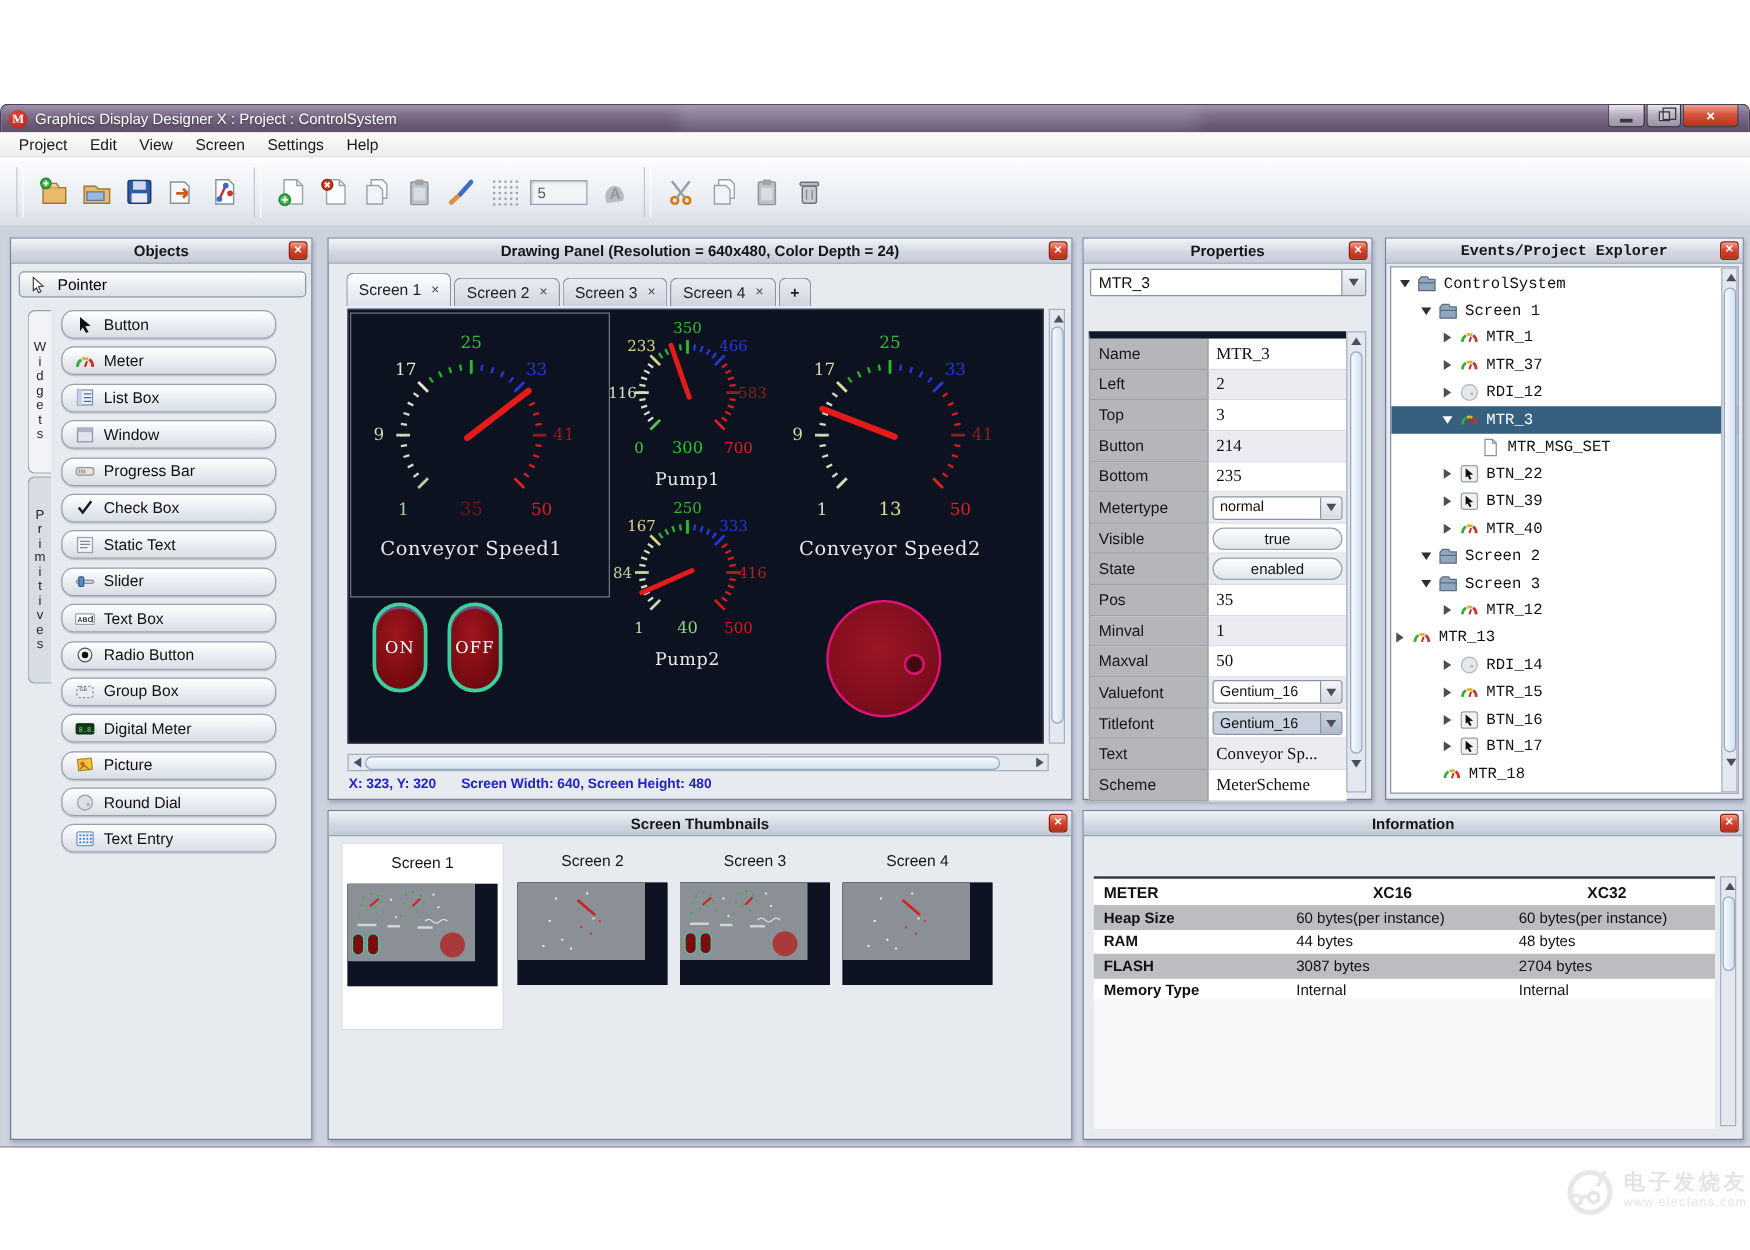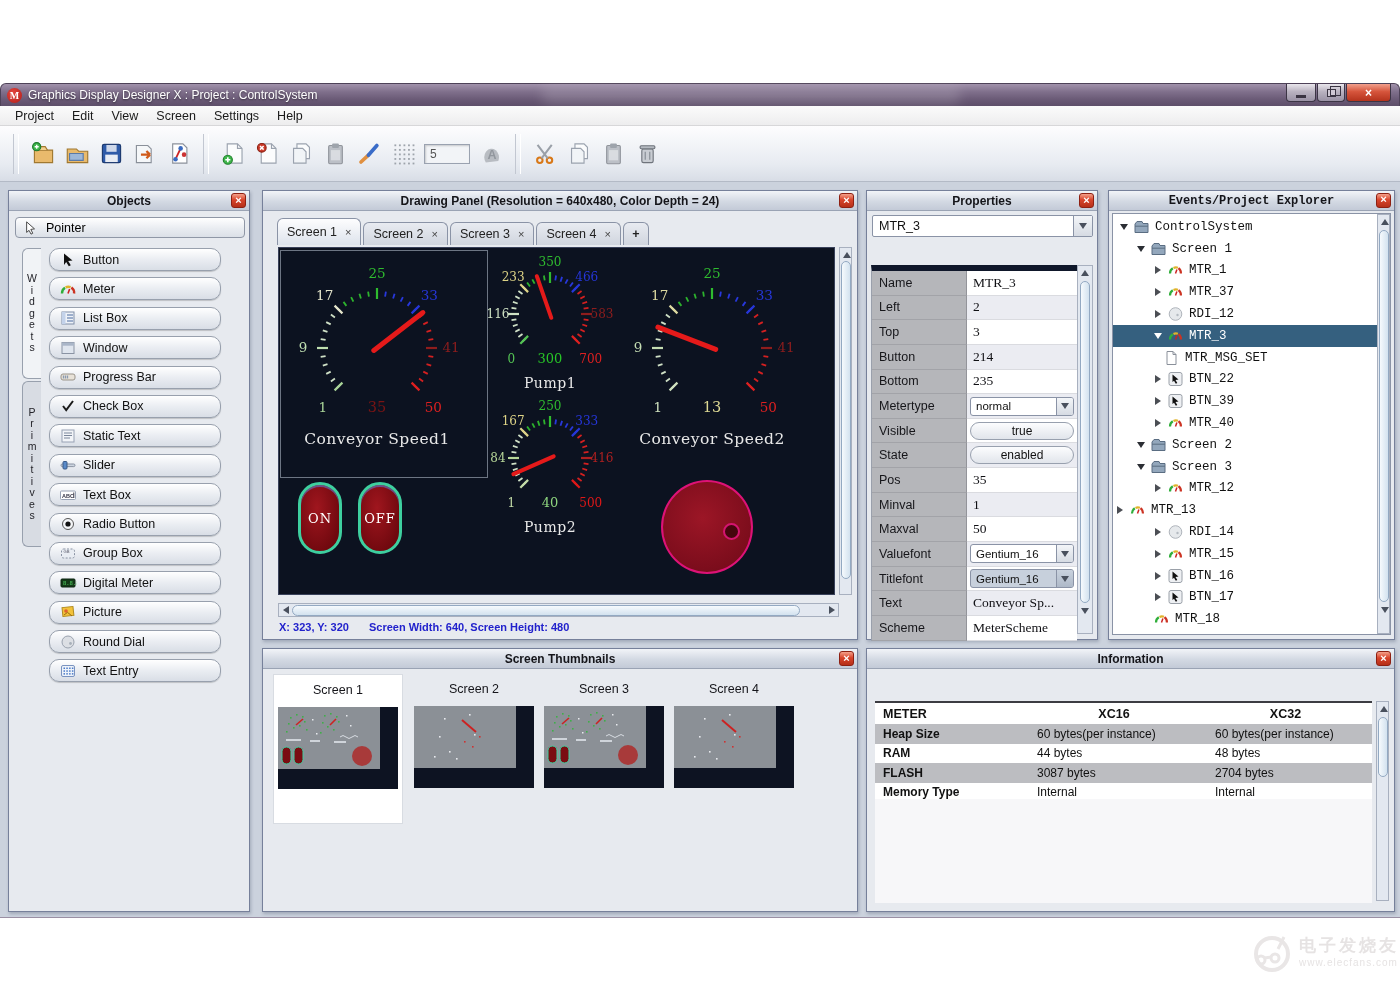--- a/index.html
+++ b/index.html
@@ -1007,21 +1007,21 @@
             <span class="tree-ico">
               <svg viewBox="0 0 16 16">
                 <path d="M2.5 11.5A6 6 0 0 1 5.3 6.3" stroke="#2fae3a" stroke-width="2.2" fill="none"></path>
                 <path d="M6 6a6 6 0 0 1 4.4-.2" stroke="#e0b32a" stroke-width="2.2" fill="none"></path>
                 <path d="M11 6.2a6 6 0 0 1 2.4 5.3" stroke="#cc3322" stroke-width="2.2" fill="none"></path>
                 <path d="M8 11.5l1.4-4" stroke="#cc2222" stroke-width="1.5"></path>
               </svg>
             </span>
             <span>MTR_3</span>
           </div>
-          <div class="tree-row" style="padding-left: 34px;">
+          <div class="tree-row" style="padding-left: 55px;">
             <span class="exp"></span>
             <span class="tree-ico">
               <svg viewBox="0 0 16 16">
                 <path d="M3.5 1.5h6l3 3v10h-9z" fill="#fff" stroke="#8a909a"></path>
                 <path d="M9.5 1.5v3h3" fill="none" stroke="#8a909a"></path>
               </svg>
             </span>
             <span>MTR_MSG_SET</span>
           </div>
           <div class="tree-row" style="padding-left: 38px;">

